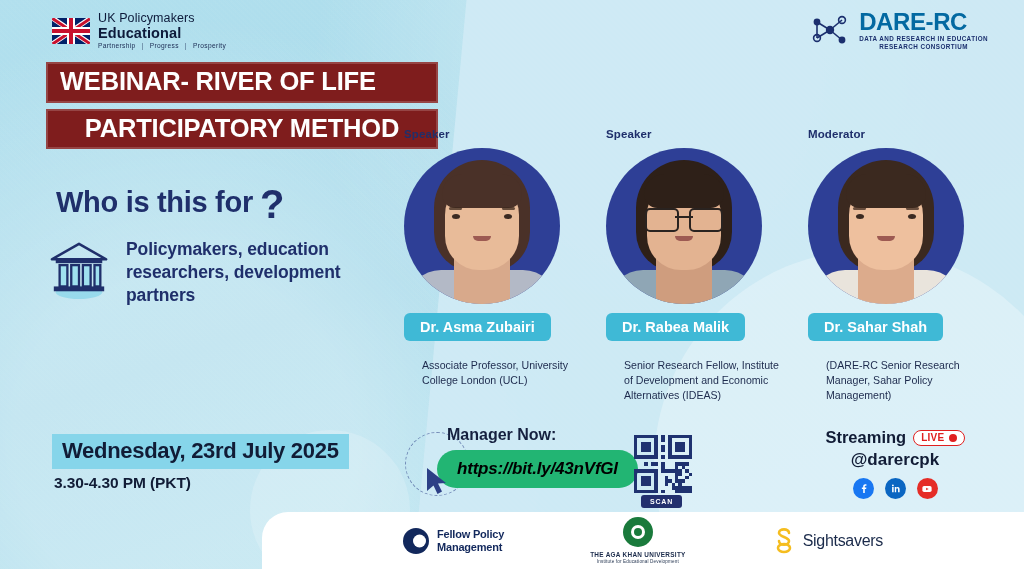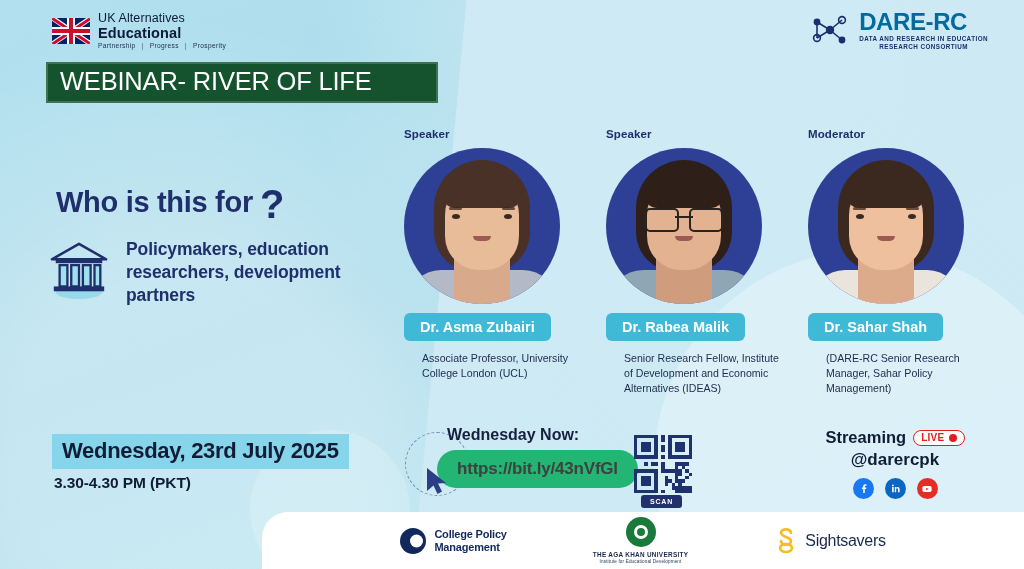--- a/index.html
+++ b/index.html
@@ -50,21 +50,21 @@
 
   .dare{position:absolute;right:36px;top:10px;display:flex;align-items:center;gap:9px;}
   .dare-mark{width:42px;height:34px;flex:0 0 auto;}
   .dare-txt{line-height:1;text-align:left;}
   .dare-title{font-size:24px;font-weight:700;color:#0369a1;letter-spacing:-.4px;}
   .dare-sub1{font-size:6.3px;color:#1b2f6e;letter-spacing:.45px;margin-top:2px;font-weight:600;}
   .dare-sub2{font-size:6.3px;color:#1b2f6e;letter-spacing:.45px;margin-top:1.5px;font-weight:600;text-align:center;}
 
   
   .title-wrap{position:absolute;left:46px;top:62px;width:392px;}
-  .title-bar{background:#14532d;color:#fff;font-weight:400;font-size:25.5px;letter-spacing:-.2px;
+  .title-bar{background:#7f1d1d;color:#fff;font-weight:700;font-size:25.5px;letter-spacing:-.2px;
     padding:7px 14px 8px;line-height:1;box-shadow:0 0 0 2px rgba(255,255,255,.18) inset;}
   .title-bar.b2{margin-top:6px;text-align:center;}
 
   
   .who{position:absolute;left:56px;top:188px;display:flex;align-items:flex-start;}
   .who-h{font-size:29px;font-weight:700;color:#1f2f6b;line-height:1;letter-spacing:-.3px;}
   .who-q{font-size:40px;font-weight:700;color:#1f2f6b;line-height:.8;margin-left:7px;}
   .aud{position:absolute;left:48px;top:238px;display:flex;gap:16px;align-items:flex-start;width:340px;}
   .aud-ico{width:62px;height:62px;flex:0 0 auto;}
   .aud-txt{font-size:17.5px;font-weight:700;color:#1f2f6b;line-height:1.32;letter-spacing:-.1px;}
@@ -89,33 +89,33 @@
   .brow{position:absolute;width:13px;height:3px;border-radius:2px;background:rgba(60,40,30,.75);top:59px;}
   .brow.l{left:45px;} .brow.r{right:45px;}
   .mouth{position:absolute;left:50%;transform:translateX(-50%);top:88px;width:18px;height:5px;
     border-radius:0 0 10px 10px;background:#9d5a52;}
   .glasses{position:absolute;top:60px;left:50%;transform:translateX(-50%);width:78px;height:20px;}
   .glasses .lens{position:absolute;top:0;width:30px;height:20px;border:2.4px solid #2a2320;border-radius:5px;}
   .glasses .lens.l{left:0;} .glasses .lens.r{right:0;}
   .glasses .bridge{position:absolute;top:8px;left:30px;width:18px;height:2.4px;background:#2a2320;}
   .sp-name{margin-top:9px;background:#3fb9d6;color:#fff;font-weight:700;font-size:14.5px;
     padding:6px 16px;border-radius:6px;white-space:nowrap;}
-  .sp-aff{margin-top:10px;font-size:10.6px;color:#1d2a4d;line-height:1.42;width:178px;text-align:left;
+  .sp-aff{margin-top:17px;font-size:10.6px;color:#1d2a4d;line-height:1.42;width:178px;text-align:left;
     padding-left:18px;box-sizing:border-box;}
 
   
   .date-hl{position:absolute;left:52px;top:434px;background:#86d5ea;padding:4px 10px 5px;}
   .date-hl span{font-size:22px;font-weight:700;color:#111c36;letter-spacing:-.3px;}
   .time{position:absolute;left:54px;top:474px;font-size:15.5px;font-weight:700;color:#111c36;letter-spacing:-.1px;}
 
   
   .reg-label{position:absolute;left:447px;top:426px;font-size:16px;font-weight:700;color:#15203f;}
   .reg-pill{position:absolute;left:437px;top:450px;background:#22b573;border-radius:22px;
     padding:9px 20px;}
-  .reg-pill span{font-size:17px;font-weight:700;color:#404040;letter-spacing:-.2px;}
+  .reg-pill span{font-size:17px;font-weight:700;color:#000000;letter-spacing:-.2px;font-style:italic;}
   .dashcircle{position:absolute;left:405px;top:432px;width:62px;height:62px;border-radius:50%;
     border:1.6px dashed #2c3f86;opacity:.55;}
   .cursor{position:absolute;left:424px;top:466px;width:26px;height:30px;}
   .qr{position:absolute;left:634px;top:435px;width:58px;height:58px;}
   .qr-grid{width:100%;height:100%;display:grid;grid-template-columns:repeat(17,1fr);grid-template-rows:repeat(17,1fr);}
   .qr-grid i{background:#1f3270;}
   .scan{position:absolute;left:641px;top:495px;background:#23306e;color:#fff;font-size:7px;font-weight:700;
     letter-spacing:.8px;padding:3px 9px;border-radius:3px;}
 
   
@@ -163,21 +163,21 @@
       <i class="d1"></i>
         <i class="d2"></i>
         <i class="d3"></i>
         <i class="d4"></i>
       <i class="h"></i>
         <i class="v"></i>
         <i class="hr"></i>
         <i class="vr"></i>
     </div>
     <div class="uk-txt">
-      <div class="l1">UK Alternatives</div>
+      <div class="l1">UK Policymakers</div>
       <div class="l2">Educational</div>
       <div class="uk-tag">
         <b style="font-weight:400">Partnership</b><span>|</span><b style="font-weight:400">Progress</b><span>|</span><b style="font-weight:400">Prosperity</b>
       </div>
     </div>
   </div>
 
   <div class="dare">
     <svg class="dare-mark" viewBox="0 0 42 34">
       <g stroke="#1b2f6e" stroke-width="1.6" fill="none">
@@ -195,20 +195,21 @@
     </svg>
     <div class="dare-txt">
       <div class="dare-title">DARE-RC</div>
       <div class="dare-sub1">DATA AND RESEARCH IN EDUCATION</div>
       <div class="dare-sub2">RESEARCH CONSORTIUM</div>
     </div>
   </div>
 
   <div class="title-wrap">
     <div class="title-bar">WEBINAR- RIVER OF LIFE</div>
+    <div class="title-bar b2">PARTICIPATORY METHOD</div>
   </div>
 
   <div class="who">
     <div class="who-h">Who is this for</div>
     <div class="who-q">?</div>
   </div>
   <div class="aud">
     <svg class="aud-ico" viewBox="0 0 64 64">
       <ellipse cx="32" cy="56" rx="24" ry="7" fill="#7fd3e8" opacity=".65"></ellipse>
       <path d="M32 6 L60 22 L4 22 Z" fill="none" stroke="#1f2f6b" stroke-width="2.6" stroke-linejoin="round"></path>
@@ -281,21 +282,21 @@
       <div class="sp-aff">(DARE-RC Senior Research Manager, Sahar Policy Management)</div>
     </div>
   </div>
 
   <div class="date-hl">
     <span>Wednesday, 23rd July 2025</span>
   </div>
   <div class="time">3.30-4.30 PM (PKT)</div>
 
   <div class="dashcircle"></div>
-  <div class="reg-label">Wednesday Now:</div>
+  <div class="reg-label">Manager Now:</div>
   <div class="reg-pill">
     <span>https://bit.ly/43nVfGl</span>
   </div>
   <svg class="cursor" viewBox="0 0 26 30">
     <path d="M3 2 L3 25 L9.5 19.5 L13.5 28 L18 25.5 L14 17.5 L22 17 Z" fill="#2c3f86"></path>
   </svg>
 
   <div class="qr">
     <div class="qr-grid" id="qrgrid">
         <i></i>
@@ -617,21 +618,21 @@
             <path d="M6 5.6 L9 7.1 L6 8.6 Z" fill="#e52d27"></path>
           </svg>
       </div>
     </div>
   </div>
 
   <div class="footer">
     <div class="f-logo">
       <div class="opm-mark"></div>
       <div class="opm-txt">
-        <div>College Policy</div>
+        <div>Fellow Policy</div>
         <div>Management</div>
       </div>
     </div>
     <div class="aku">
       <div class="aku-mark"></div>
       <div class="aku-t1">THE AGA KHAN UNIVERSITY</div>
       <div class="aku-t2">Institute for Educational Development</div>
     </div>
     <div class="ss">
       <svg class="ss-mark" viewBox="0 0 24 26">

